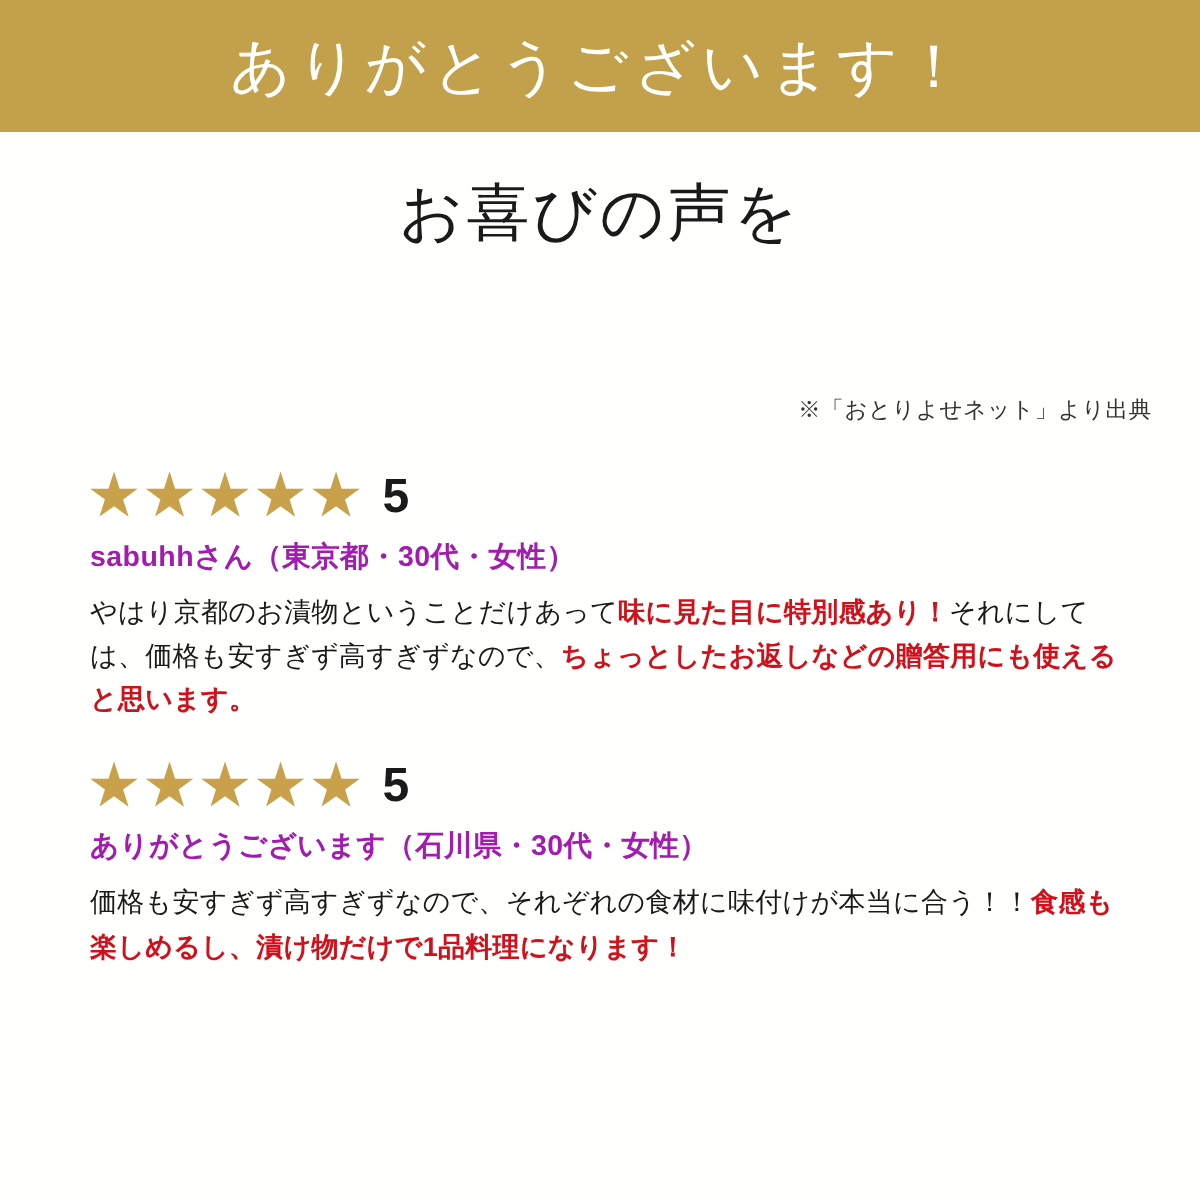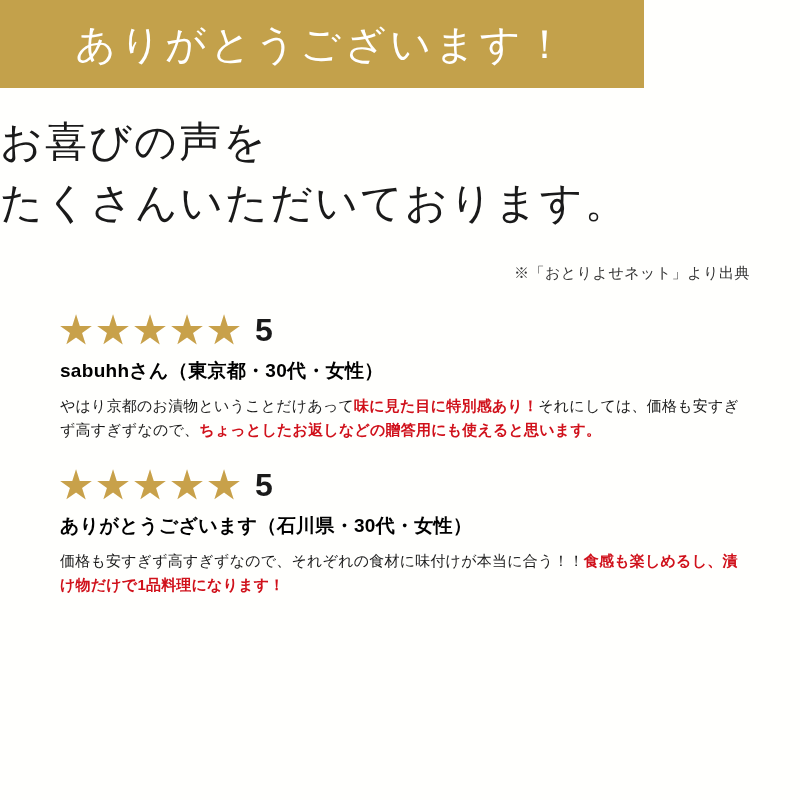--- a/index.html
+++ b/index.html
@@ -19,21 +19,21 @@
     width: 800px;
     height: 800px;
     background: #fffffd;
     box-sizing: border-box;
   }
   
   .banner {
     position: absolute;
     left: 0;
     top: 0;
-    width: 644px;
+    width: 800px;
     height: 88px;
     background: #c3a councils;
     background: #c2a councils;
   }
   .banner {
     background: #c3a14b;
   }
   .banner-inner {
     width: 100%;
     height: 100%;
@@ -48,35 +48,36 @@
     letter-spacing: 4px;
     font-weight: 400;
     white-space: nowrap;
   }
   
   .heading {
     position: absolute;
     left: 0;
     top: 112px;
     width: 800px;
+    text-align: center;
     font-family: "DejaVu Serif", serif;
     color: #1a1a1a;
   }
   .heading-line {
     font-size: 42px;
     line-height: 1.45;
     letter-spacing: 2px;
     white-space: nowrap;
   }
   .heading-line.l2 {
     font-size: 42px;
   }
   .source-note {
     position: absolute;
-    right: 50px;
+    right: 32px;
     top: 264px;
     font-size: 15px;
     color: #333333;
     letter-spacing: 0.5px;
     font-family: Liberation Serif, serif;
   }
   
   .reviews {
     position: absolute;
     left: 58px;
@@ -101,26 +102,26 @@
   .score {
     font-size: 32px;
     font-weight: 700;
     color: #1a1a1a;
     line-height: 1;
     font-family: "Liberation Sans", sans-serif;
   }
   .reviewer {
     font-size: 19px;
     font-weight: 700;
-    color: #000000;
+    color: #a21caf;
     margin: 10px 0 10px 2px;
     letter-spacing: 0.3px;
   }
   .review-body {
-    font-size: 15px;
+    font-size: 18px;
     line-height: 1.62;
     color: #1a1a1a;
     margin-left: 2px;
     letter-spacing: 0.2px;
   }
   .hl {
     color: #d0111b;
     font-weight: 700;
   }
   .plain {
@@ -133,21 +134,20 @@
 <div class="page">
 
   <div class="banner" style="background: rgb(195, 161, 75);">
     <div class="banner-inner">
       <span class="banner-text">ありがとうございます！</span>
     </div>
   </div>
 
   <div class="heading">
     <div class="heading-line l1">お喜びの声を</div>
-    <div class="heading-line l2">たくさんいただいております。</div>
   </div>
 
   <div class="source-note">※「おとりよせネット」より出典</div>
 
   <div class="reviews">
 
     <div class="review">
       <div class="rating-row">
         <span class="stars" style="color: rgb(200, 161, 74);">★★★★★</span>
         <span class="score">5</span>

